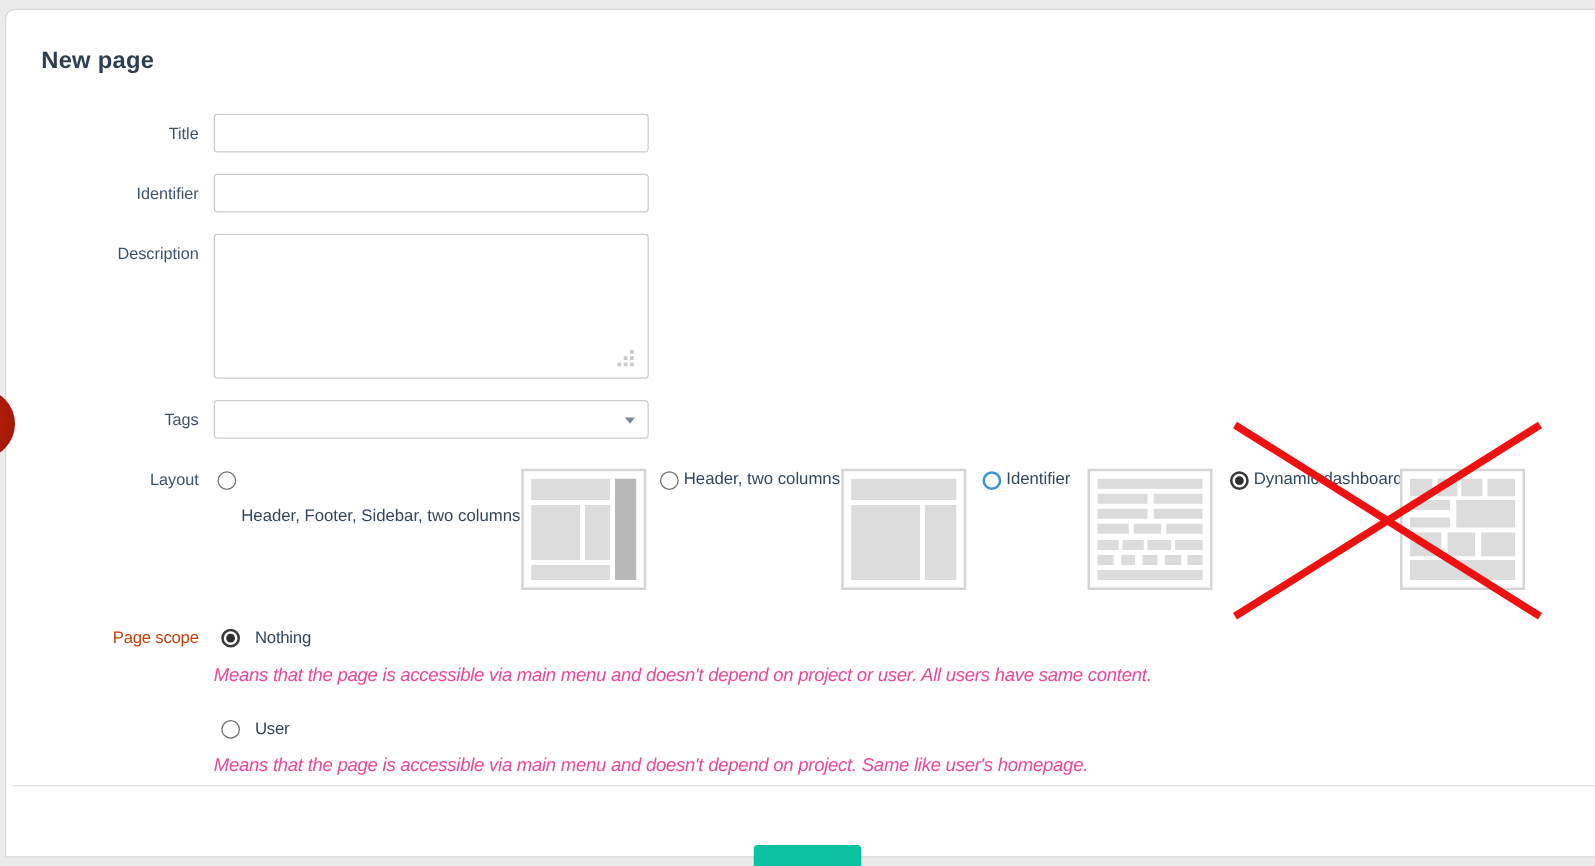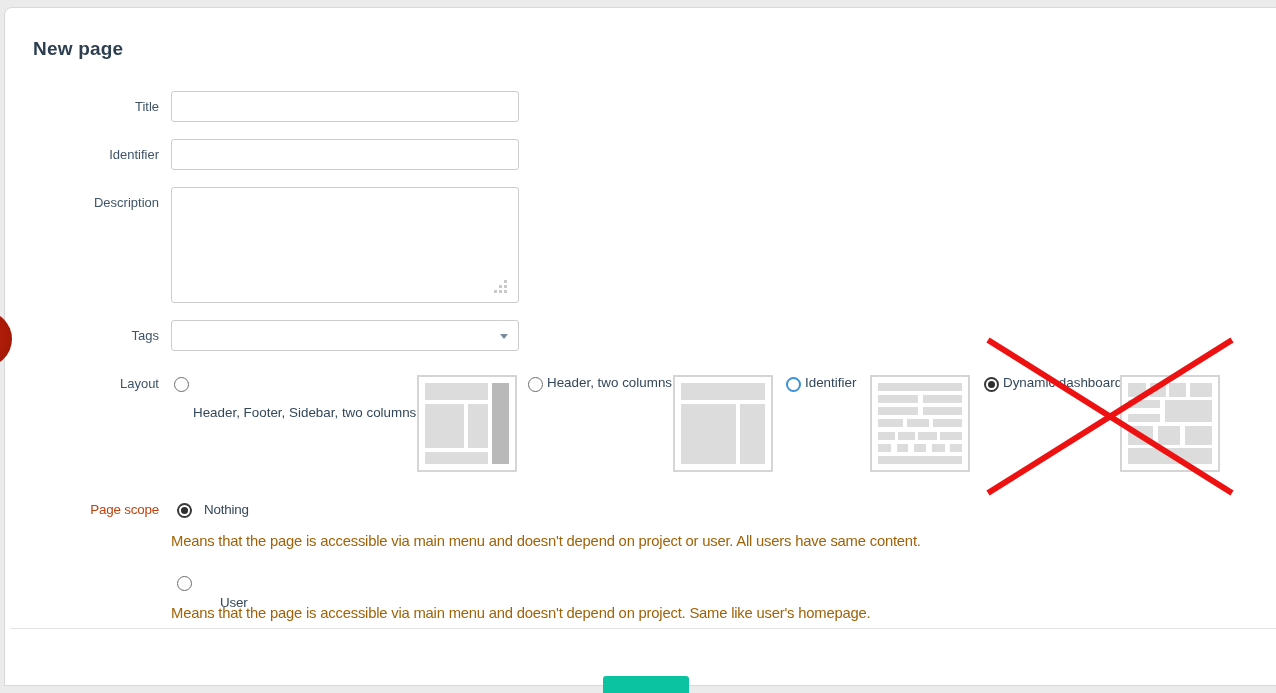--- a/index.html
+++ b/index.html
@@ -78,22 +78,22 @@
   .t4 .row { display:flex; justify-content:space-between; }
   .t4-stack { display:flex; flex-direction:column; justify-content:space-between; width:38%; }
   .t4-stack .blk { height:8px; }
   .cross-x { position:absolute; left:973px; top:320px; pointer-events:none; z-index:5; }
   .scope-label-col {
     position:absolute; left:14px; width:140px; text-align:right;
     font-size:13.4px; color:#c2410c; letter-spacing:-0.2px;
   }
   .scope-option-label { position:absolute; font-size:13.4px; color:#33475b; letter-spacing:-0.2px; cursor:pointer; }
   .scope-desc {
-    position:absolute; left:166px; width:850px; font-size:14.8px; 
-    color:#a16207; letter-spacing:-0.2px; white-space:nowrap;
+    position:absolute; left:166px; width:850px; font-size:14.8px; font-style:italic;
+    color:#ec4899; letter-spacing:-0.2px; white-space:nowrap;
   }
   .divider { position:absolute; left:5px; top:620px; width:1271px; border-top:1px solid #e2e2e2; }
   .save-btn {
     position:absolute; left:598px; top:668px; width:86px; height:45px;
     background:#0bc3a1; color:#fff; font-family:"Liberation Sans", sans-serif;
     font-size:14px; font-weight:bold; border:none; border-radius:3px; cursor:pointer;
   }
   .red-badge {
     position:absolute; left:-44px; top:311px; width:56px; height:56px; border-radius:50%;
     background:radial-gradient(circle at 35% 45%, #bd3015 0%, #ad1c08 55%, #991504 100%);
@@ -217,21 +217,21 @@
       <line x1="10" y1="165" x2="254" y2="12" stroke="#ee1111" stroke-width="6"></line>
     </svg>
 
     <label class="scope-label-col" style="top:494px;">Page scope</label>
 
     <span class="radio selected" style="left:172px; top:495px;"></span>
     <span class="scope-option-label" style="left:199px; top:494px;">Nothing</span>
     <div class="scope-desc" style="top:525px;">Means that the page is accessible via main menu and doesn't depend on project or user. All users have same content.</div>
 
     <span class="radio" style="left:172px; top:568px;"></span>
-    <span class="scope-option-label" style="left:215px; top:567px;margin-top:20px;">User</span>
+    <span class="scope-option-label" style="left:199px; top:567px;">User</span>
     <div class="scope-desc" style="top:597px;">Means that the page is accessible via main menu and doesn't depend on project. Same like user's homepage.</div>
 
     <div class="divider"></div>
 
     <button class="save-btn">Save</button>
   </div>
 
   <div class="red-badge"></div>
 </div>
 

